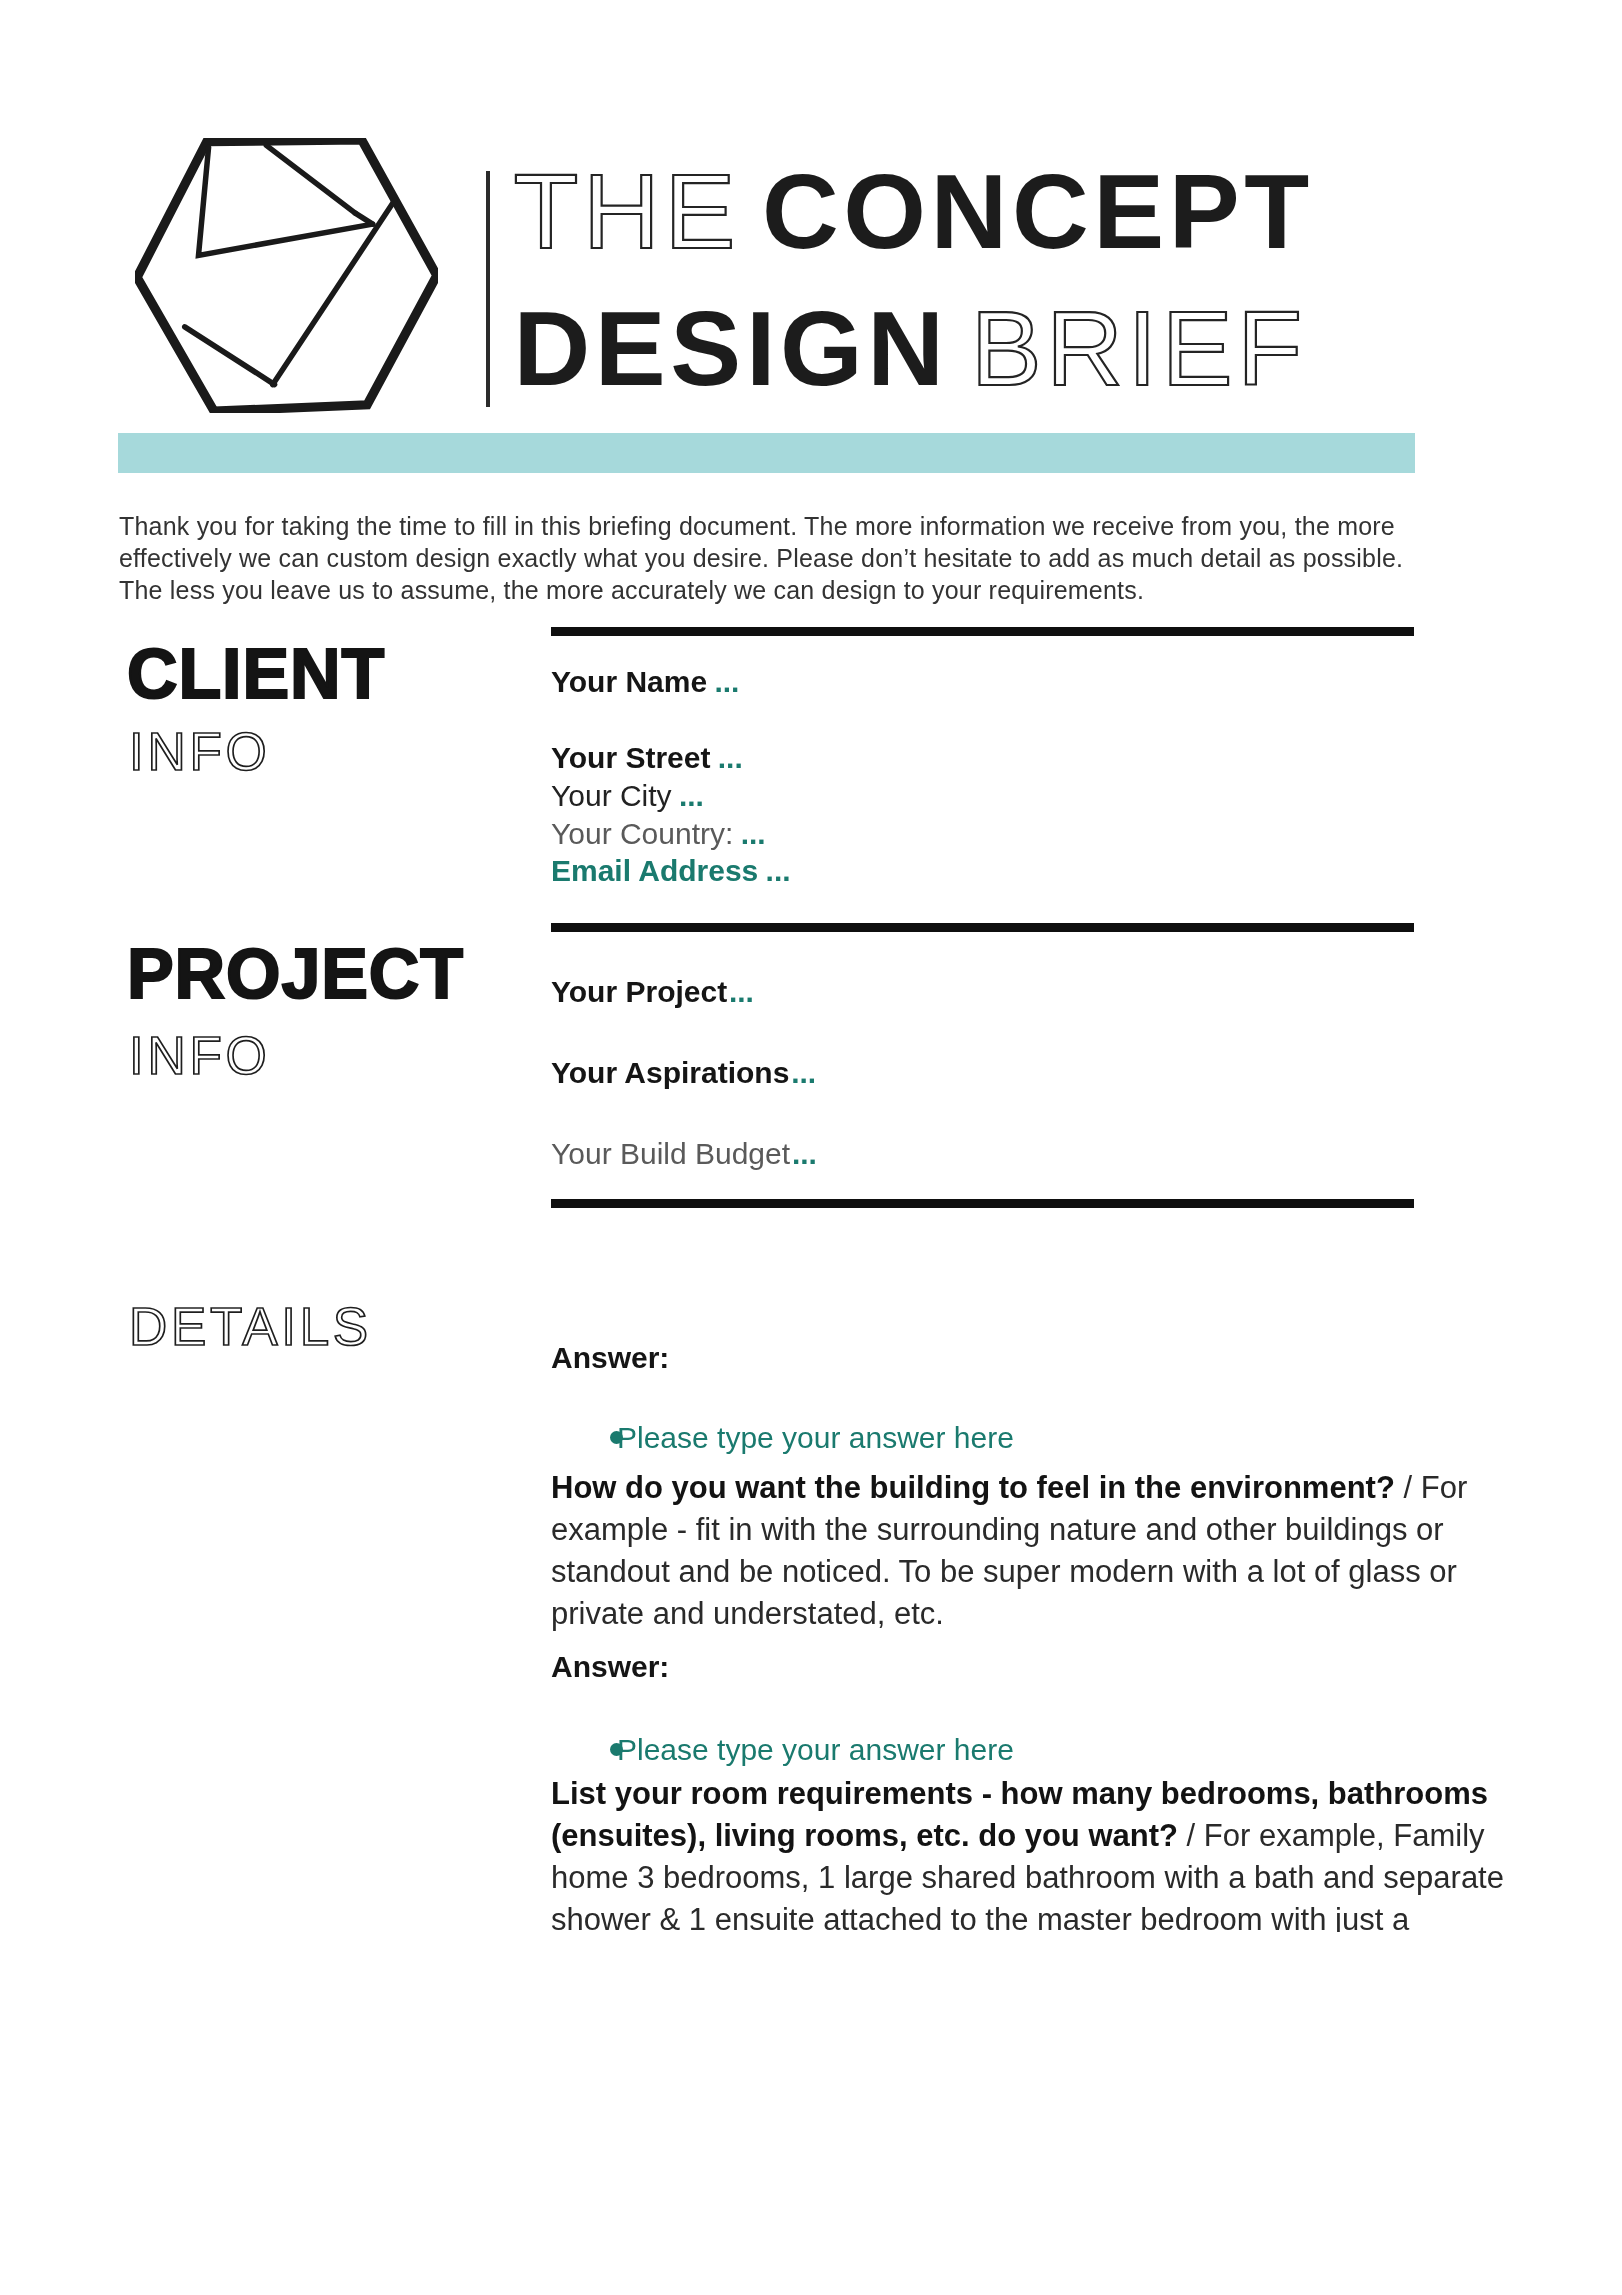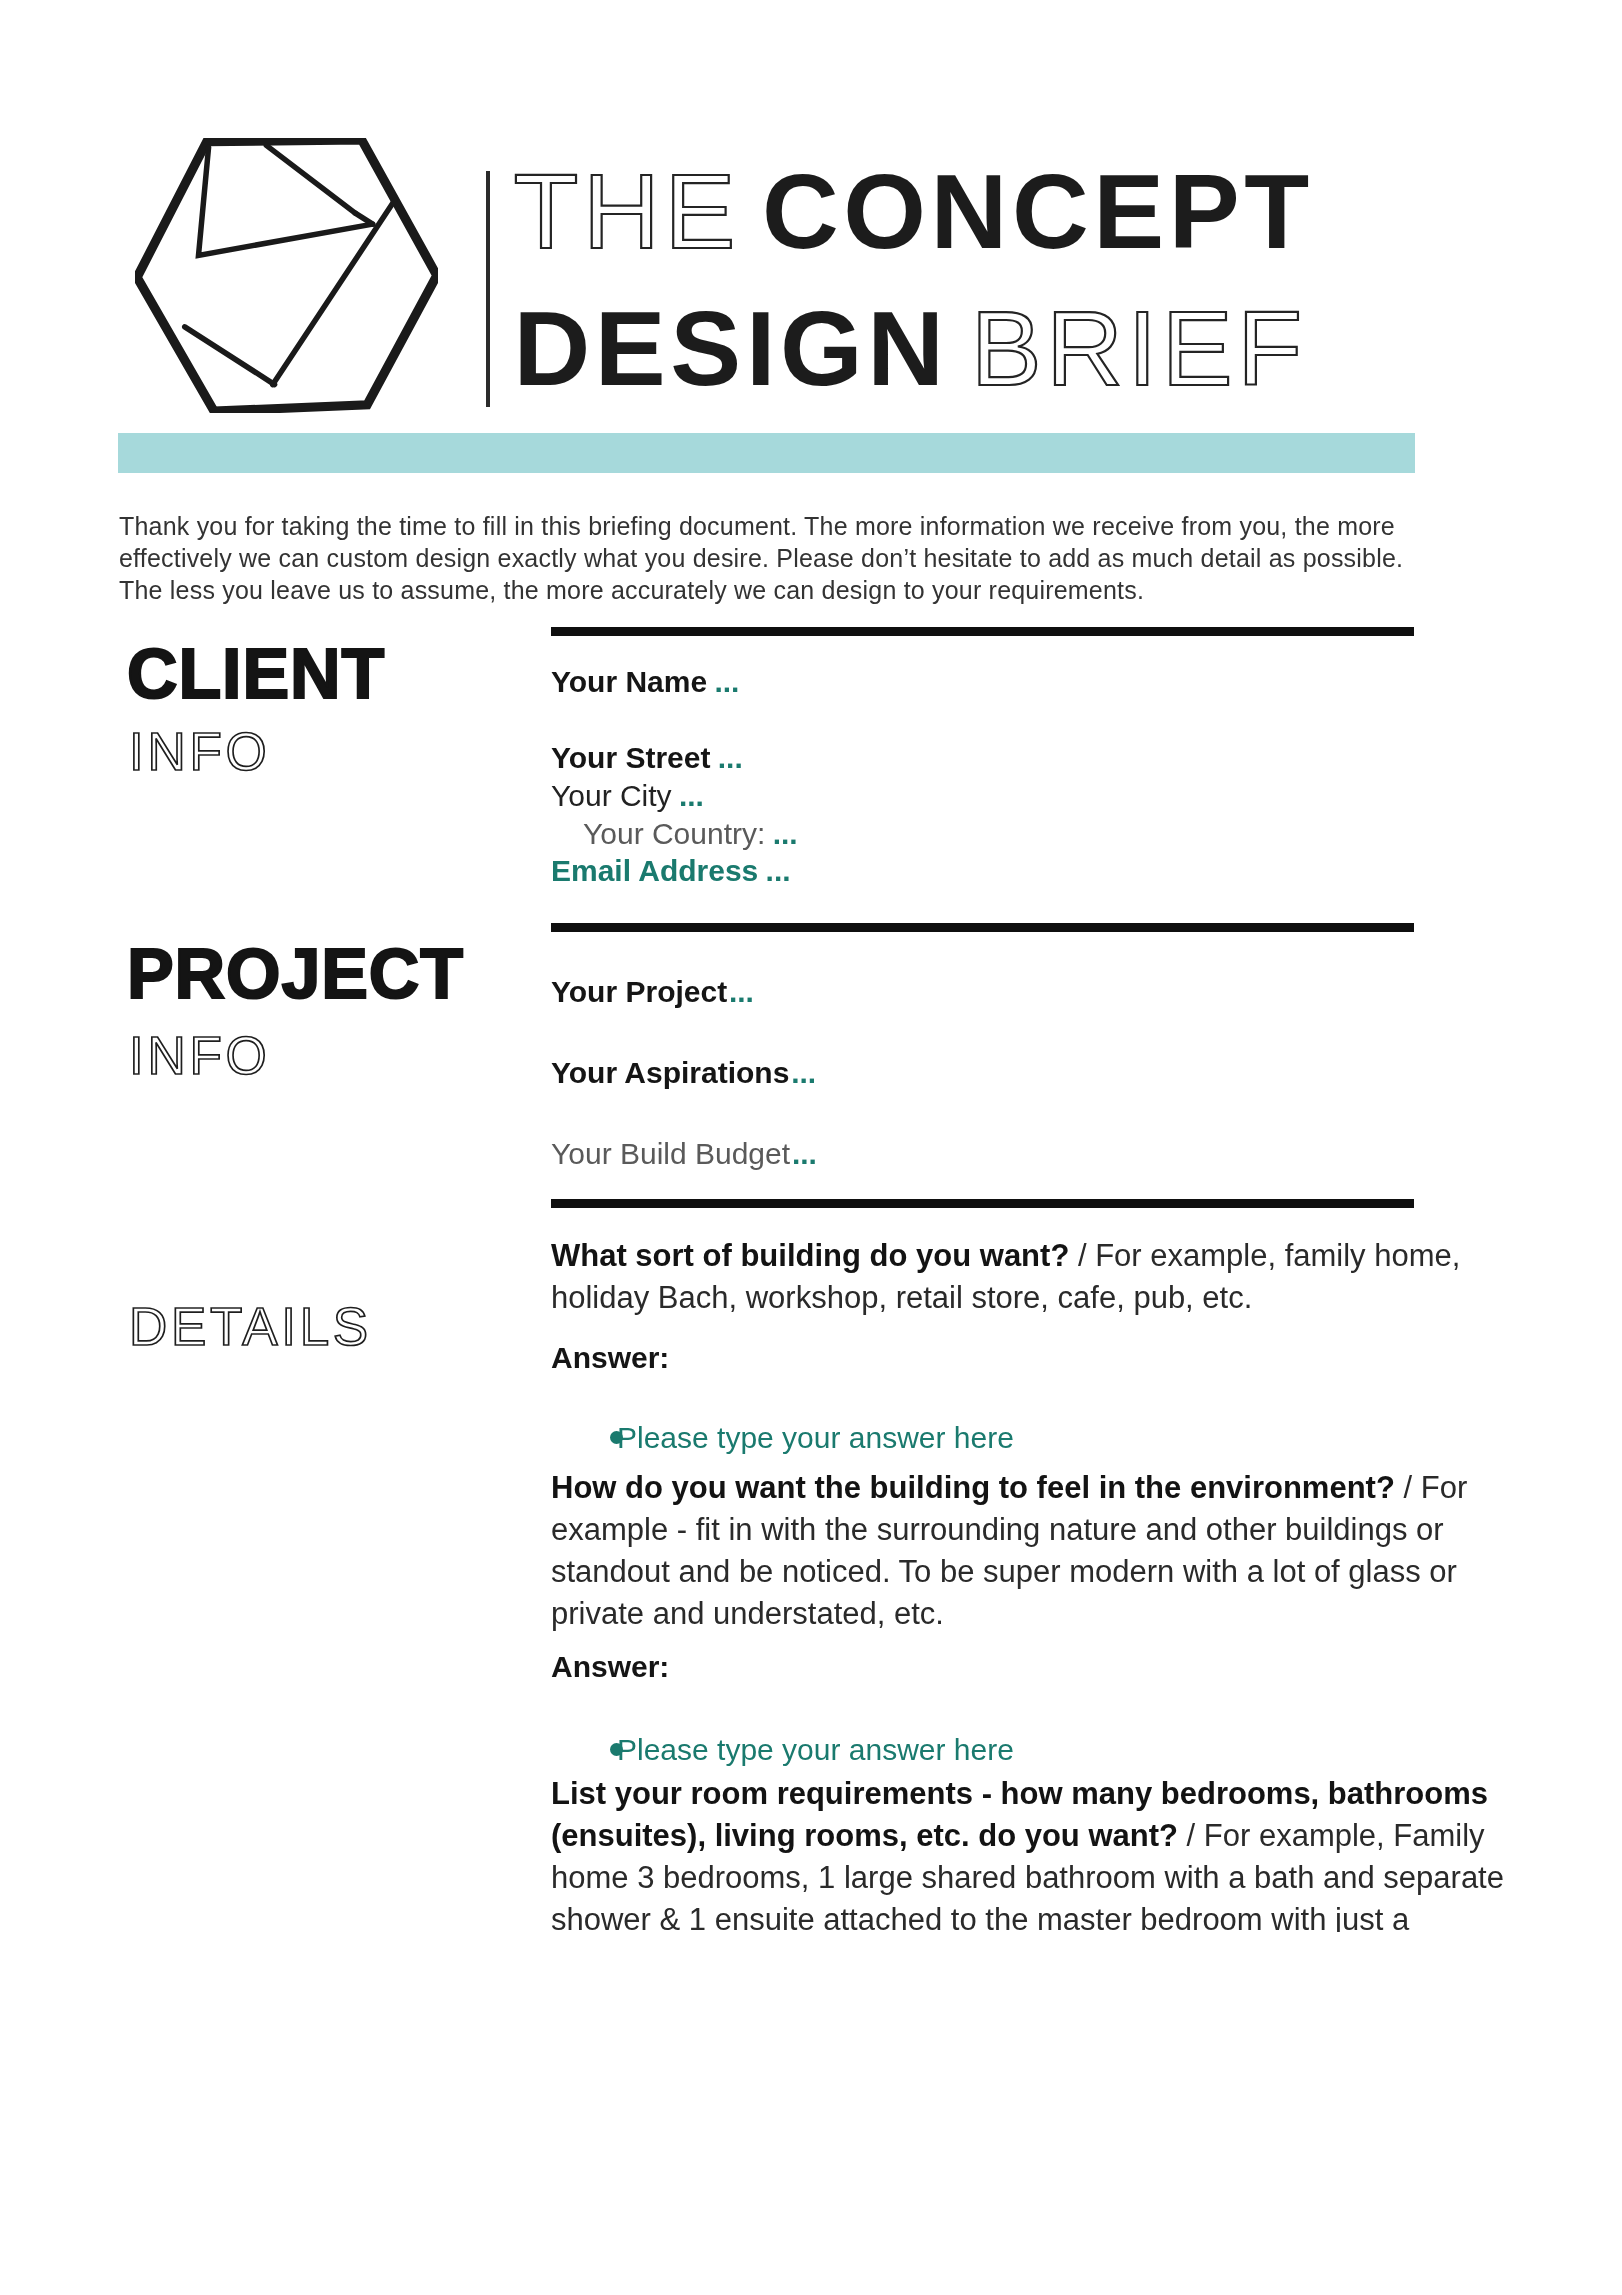--- a/index.html
+++ b/index.html
@@ -38,21 +38,21 @@
   .t-building{top:1210px;} .s-building{top:1300px;}
   
   .field{position:absolute;left:551px;font-size:30px;line-height:37px;white-space:nowrap;}
   .fl-bold{font-weight:700;color:#151515;}
   .fl-reg{font-weight:400;color:#222;text-align:center;}
   .fl-light{font-weight:400;color:#5a5a5a;}
   .fl-teal{font-weight:700;color:#1a7a6e;}
   .dots{color:#1a7a6e;font-weight:700;margin-left:7.3px;}
   .dots-tight{margin-left:1.8px;}
   .f-name{top:663px;} .f-street{top:739px;} .f-city{top:777px;}
-  .f-country{top:815px;margin-left:32px;} .f-email{top:852px;}
+  .f-country{top:815px;} .f-email{top:852px;}
   .f-project{top:973px;} .f-aspirations{top:1054px;} .f-budget{top:1135px;}
   
   .question{position:absolute;left:551px;width:962px;font-size:31px;line-height:42px;color:#2a2a2a;}
   .q-bold{font-weight:700;color:#131313;}
   .q1{top:1235px;} .q2{top:1467px;} .q3{top:1773px;}
   .answer-label{position:absolute;left:551px;font-size:30px;font-weight:700;color:#151515;line-height:37px;}
   .a1{top:1339px;} .a2{top:1648px;} .a3{top:1996px;}
   .answer-item{position:absolute;left:551px;width:826px;padding-left:66px;box-sizing:border-box;
     font-size:30px;line-height:40px;color:#1a7a6e;margin-top:38px;}
   .answer-item .bullet-dot{position:absolute;left:59px;top:13px;width:13px;height:13px;border-radius:50%;background:#1a7a6e;}
@@ -107,21 +107,20 @@
   <div class="sec-title t-project">PROJECT</div>
   <div class="sec-sub s-project">INFO</div>
 
   <div class="field f-project"><span class="fl-bold">Your Project</span><span class="dots dots-tight">...</span></div>
   <div class="field f-aspirations"><span class="fl-bold">Your Aspirations</span><span class="dots dots-tight">...</span></div>
   <div class="field f-budget"><span class="fl-light">Your Build Budget</span><span class="dots dots-tight">...</span></div>
 
   <div class="hr hr3"></div>
   <div class="sec-sub s-building">DETAILS</div>
 
-  <div class="question q1"><span class="q-bold">What sort of building do you want?</span><span> / For example, family home, holiday Bach, workshop, retail store, cafe, pub, etc.</span></div>
   <div class="answer-label a1">Answer:</div>
   <div class="answer-item b1"><span class="bullet-dot"></span><span>Please type your answer here</span></div>
 
   <div class="question q2"><span class="q-bold">How do you want the building to feel in the environment?</span><span> / For example - fit in with the surrounding nature and other buildings or standout and be noticed. To be super modern with a lot of glass or private and understated, etc.</span></div>
   <div class="answer-label a2">Answer:</div>
   <div class="answer-item b2"><span class="bullet-dot"></span><span>Please type your answer here</span></div>
 
   <div class="question q3"><span class="q-bold">List your room requirements - how many bedrooms, bathrooms (ensuites), living rooms, etc. do you want?</span><span> / For example, Family home 3 bedrooms, 1 large shared bathroom with a bath and separate shower &amp; 1 ensuite attached to the master bedroom with just a shower &amp; toilet.</span></div>
   <div class="answer-label a3">Answer:</div>
   <div class="answer-item b3"><span class="bullet-dot"></span><span>Please type your answer here</span></div>

